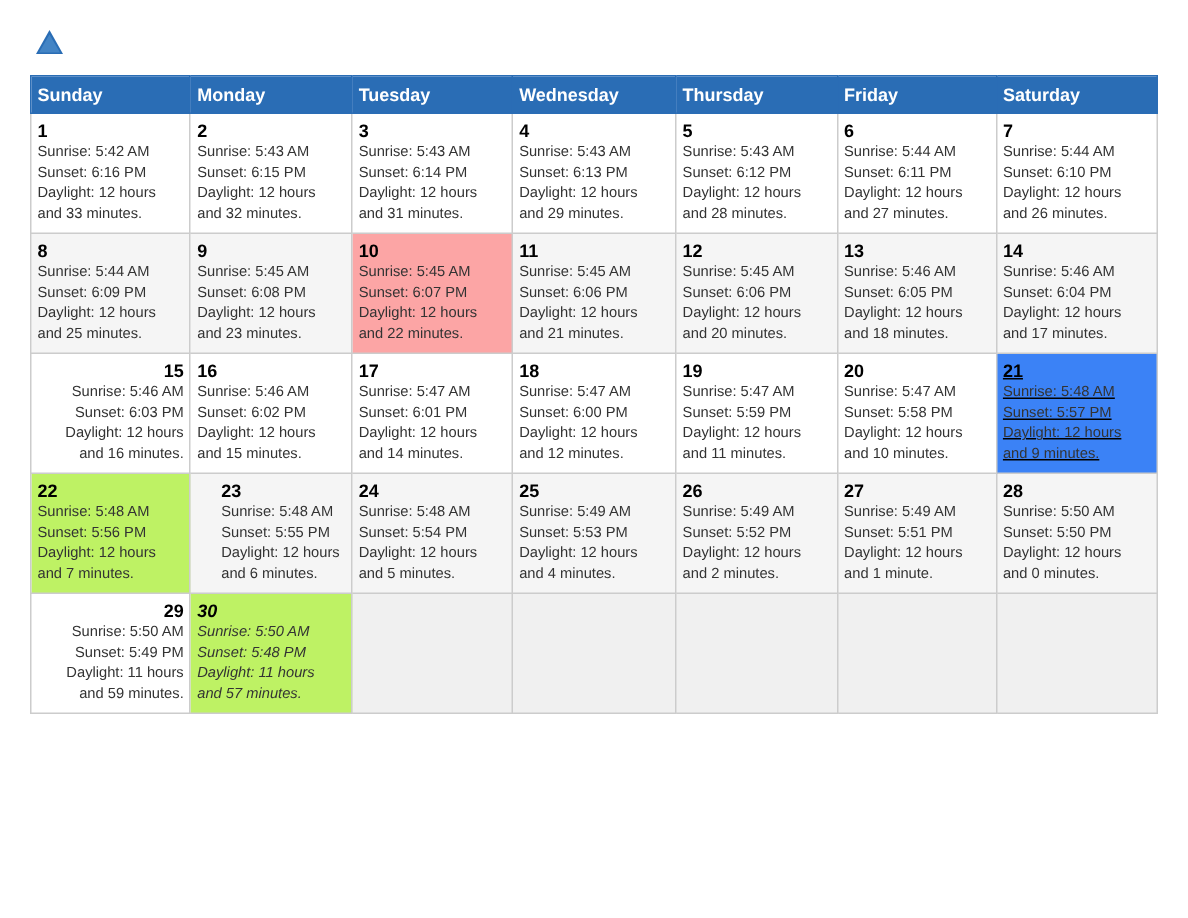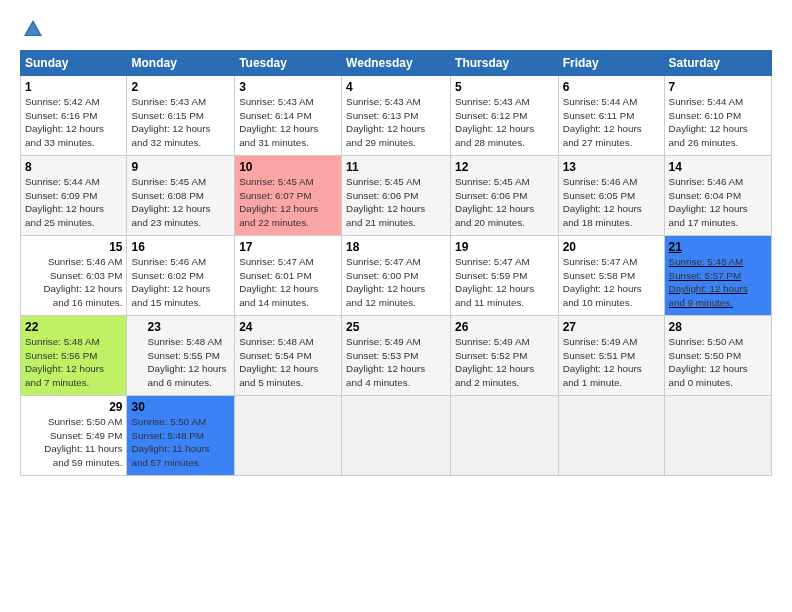--- a/index.html
+++ b/index.html
@@ -337,21 +337,21 @@
           </td>
         </tr>
         <tr>
           <td style="background: rgb(255, 255, 255); text-align: right;">
             <span class="day-num">29</span>
             <div class="day-info" style="white-space: pre-line;">Sunrise: 5:50 AM
 Sunset: 5:49 PM
 Daylight: 11 hours
 and 59 minutes.</div>
           </td>
-          <td style="background: #3b82f6;">
+          <td style="background: #bef264; font-style: italic;">
             <span class="day-num">30</span>
             <div class="day-info" style="white-space: pre-line;">Sunrise: 5:50 AM
 Sunset: 5:48 PM
 Daylight: 11 hours
 and 57 minutes.</div>
           </td>
           <td class="empty-cell" style="background: rgb(240, 240, 240);"></td>
           <td class="empty-cell" style="background: rgb(240, 240, 240);"></td>
           <td class="empty-cell" style="background: rgb(240, 240, 240);"></td>
           <td class="empty-cell" style="background: rgb(240, 240, 240);"></td>

